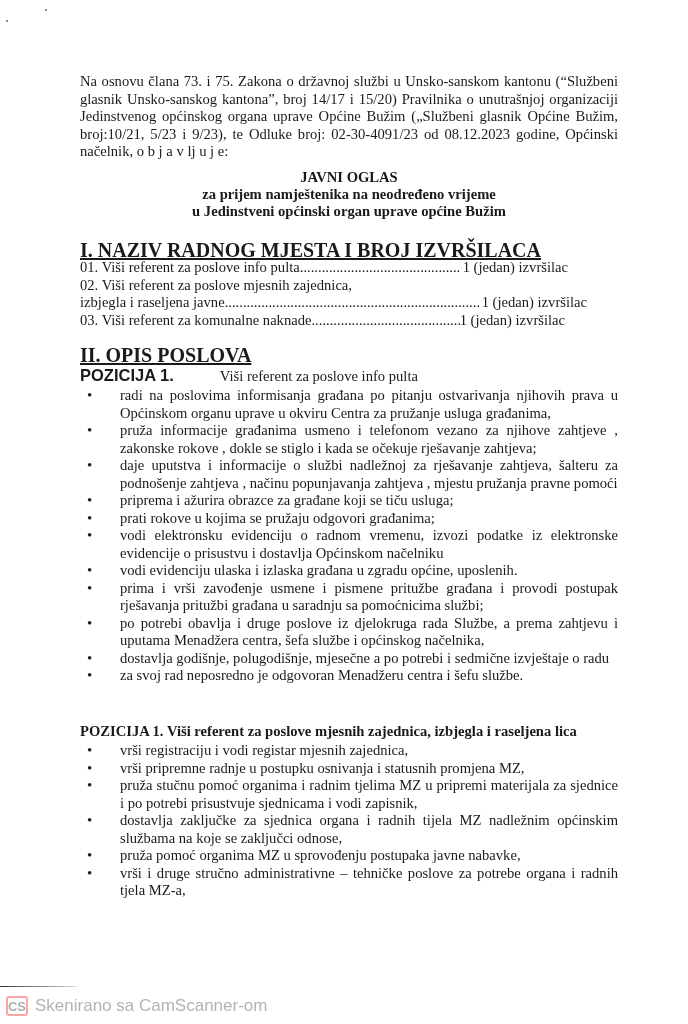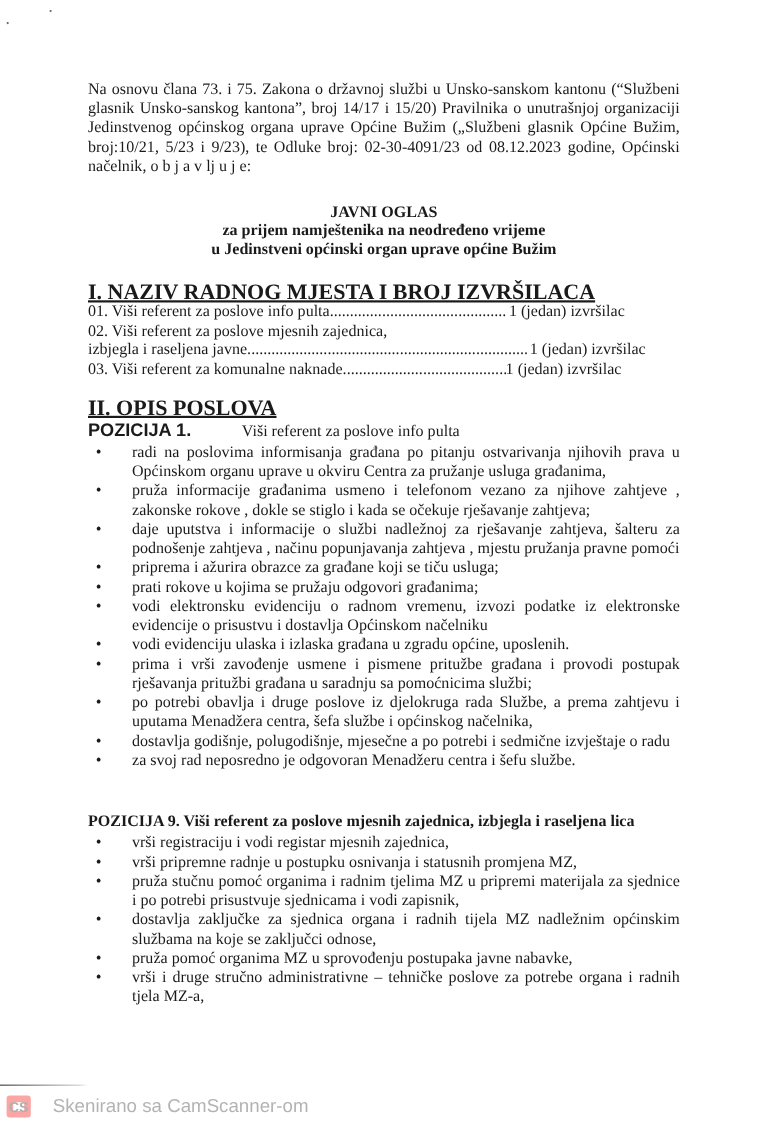--- a/index.html
+++ b/index.html
@@ -4,40 +4,40 @@
 <style>
   html, body { margin:0; padding:0; }
   body {
     width:688px; height:1024px; background:#ffffff; position:relative; overflow:hidden;
     font-family: "Liberation Serif", "DejaVu Serif", serif; color:#1a1a1a;
   }
   .page { position:absolute; left:0; top:0; width:556px; height:1024px; }
   .speck { position:absolute; width:2px; height:2px; background:#666; border-radius:1px; }
   .content { position:absolute; left:80px; top:73px; width:538px; font-size:14.6px; line-height:17.5px; }
   .intro { text-align:justify; margin:0; }
-  .center-block { text-align:center; font-weight:bold; margin-top:24px; line-height:17px; }
+  .center-block { text-align:center; font-weight:bold; margin-top:8px; line-height:17px; }
   .center-block .title { font-size:14.6px; }
   .sec-head { font-weight:bold; margin-top:18px; font-size:20px;text-decoration:underline; }
   .row { display:flex; white-space:nowrap; overflow:hidden; }
   .row .dots { flex:1; overflow:hidden; white-space:nowrap; }
   .row .dots::after { content:"................................................................................................................................................................................"; }
   .row .tail { white-space:nowrap; padding-left:3px; }
   .pos1 { margin-top:2px; }
   .pos-head { display:flex; align-items:baseline;gap:40px; }
   .pos-label-sans { font-family:"Liberation Sans","DejaVu Sans",sans-serif; font-weight:bold; font-size:16.5px; margin-right:6px; }
   .pos-title { font-weight:normal; }
   ul.bullets { list-style:none; margin:2px 0 0 0; padding:0 0 0 40px; }
   ul.bullets li { position:relative; text-align:justify; padding-left:0; }
   ul.bullets li::before { content:"\2022"; position:absolute; left:-33px; top:0; font-size:15px; }
   .pos2-head { font-weight:bold; margin-top:38px; }
   .pos2-list { margin-top:18px; }
   .footer { position:absolute; left:6px; top:996px; display:flex; align-items:center; color:#b3b3b3;
     font-family:"Liberation Sans","DejaVu Sans",sans-serif; font-size:17px; }
-  .cs-logo { width:22px; height:20px; border:6px solid #fca5a5; border-radius:3px; display:flex; align-items:center;
-    justify-content:center; font-size:13px; font-weight:bold; color:#b0b0b0; margin-right:20px; box-sizing:border-box; }
+  .cs-logo { width:22px; height:20px; border:2px solid #fca5a5; border-radius:3px; display:flex; align-items:center;
+    justify-content:center; font-size:13px; font-weight:bold; color:#b0b0b0; margin-right:7px; box-sizing:border-box; }
   .scan-line { position:absolute; left:0; top:986px; width:80px; height:1px; background:linear-gradient(90deg,#333,#ccc 90%,transparent); }
 </style>
 </head>
 <body>
 
 <div class="page">
   <div class="speck" style="left:6px;top:20px;"></div>
   <div class="speck" style="left:45px;top:9px;"></div>
 
   <div class="content">
@@ -82,21 +82,21 @@
       <li>priprema i ažurira obrazce za građane koji se tiču usluga;</li>
       <li>prati rokove u kojima se pružaju odgovori građanima;</li>
       <li>vodi elektronsku evidenciju o radnom vremenu, izvozi podatke iz elektronske evidencije o prisustvu i dostavlja Općinskom načelniku</li>
       <li>vodi evidenciju ulaska i izlaska građana u zgradu općine, uposlenih.</li>
       <li>prima i vrši zavođenje usmene i pismene pritužbe građana i provodi postupak rješavanja pritužbi građana u saradnju sa pomoćnicima službi;</li>
       <li>po potrebi obavlja i druge poslove iz djelokruga rada Službe, a prema zahtjevu i uputama Menadžera centra, šefa službe i općinskog načelnika,</li>
       <li>dostavlja godišnje, polugodišnje, mjesečne a po potrebi i sedmične izvještaje o radu</li>
       <li>za svoj rad neposredno je odgovoran Menadžeru centra i šefu službe.</li>
     </ul>
 
-    <div class="pos2-head">POZICIJA 9. Viši referent za poslove mjesnih zajednica, izbjegla i raseljena lica</div>
+    <div class="pos2-head">POZICIJA 1. Viši referent za poslove mjesnih zajednica, izbjegla i raseljena lica</div>
     <ul class="bullets pos2-list">
       <li>vrši registraciju i vodi registar mjesnih zajednica,</li>
       <li>vrši pripremne radnje u postupku osnivanja i statusnih promjena MZ,</li>
       <li>pruža stučnu pomoć organima i radnim tjelima MZ u pripremi materijala za sjednice i po potrebi prisustvuje sjednicama i vodi zapisnik,</li>
       <li>dostavlja zaključke za sjednica organa i radnih tijela MZ nadležnim općinskim službama na koje se zaključci odnose,</li>
       <li>pruža pomoć organima MZ u sprovođenju postupaka javne nabavke,</li>
       <li>vrši i druge stručno administrativne – tehničke poslove za potrebe organa i radnih tjela MZ-a,</li>
     </ul>
   </div>
 

